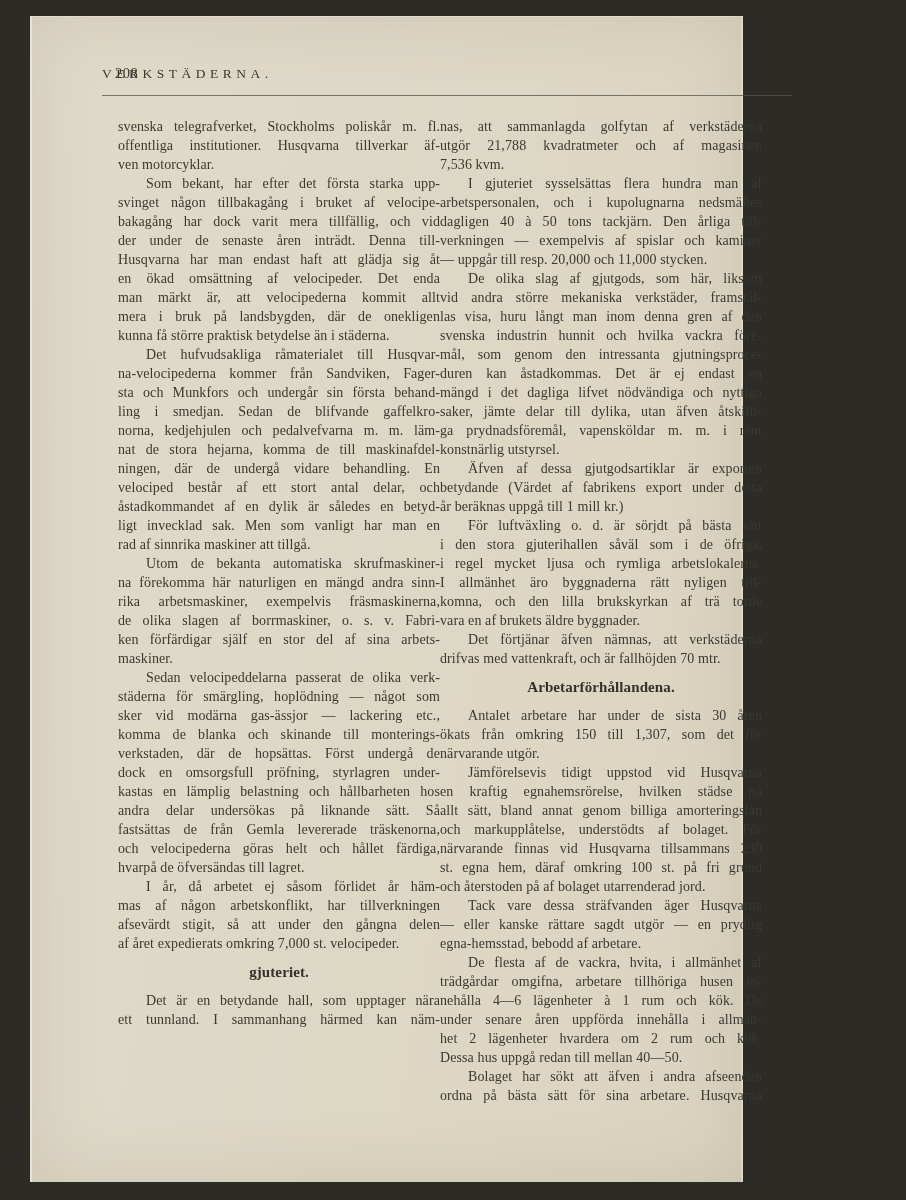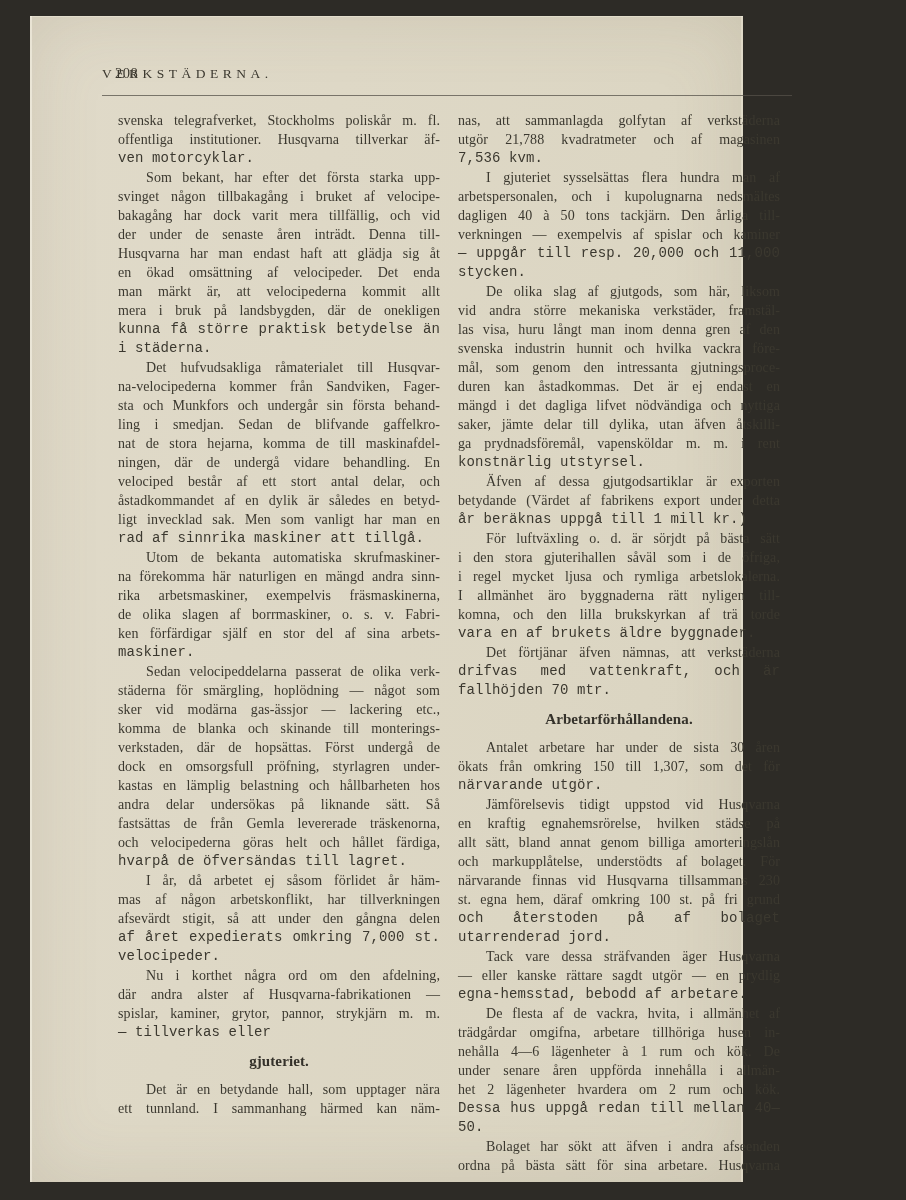--- a/index.html
+++ b/index.html
@@ -49,42 +49,40 @@
     font-size:13.5px;
     letter-spacing:4.5px;
   }
   .header-rule{
     margin-top:11px;
     border:0;
     border-top:1.3px solid var(--rule);
     opacity:.75;
   }
   .columns{
-    margin-top:15px;
+    margin-top:21px;
     display:flex;
     padding:0 12px 0 16px;
-    gap:18px;
   }
   .col{
     width:322px;
     flex:0 0 322px;
     font-size:14px;
     line-height:19px;
     letter-spacing:.1px;
   }
   .para{margin:0;}
   .para.indent .pline:first-child{text-indent:28px;}
   .pline{
     text-align:justify;
     text-align-last:justify;
     white-space:normal;
   }
   .pline.last{
     text-align-last:auto;
-    font-family:Liberation Mono, monospace;
   }
   .col-heading{
     text-align:center;
     font-weight:bold;
     font-size:15px;
     margin:10px 0 9px 0;
     color:#34312a;
     font-family:Liberation Serif, serif;
   }
 </style>
@@ -114,20 +112,21 @@
             <div class="pline">en ökad omsättning af velocipeder. Det enda</div>
             <div class="pline">man märkt är, att velocipederna kommit allt</div>
             <div class="pline">mera i bruk på landsbygden, där de onekligen</div>
             <div class="pline last">kunna få större praktisk betydelse än i städerna.</div>
           </div>
           <div class="para indent">
             <div class="pline">Det hufvudsakliga råmaterialet till Husqvar-</div>
             <div class="pline">na-velocipederna kommer från Sandviken, Fager-</div>
             <div class="pline">sta och Munkfors och undergår sin första behand-</div>
             <div class="pline">ling i smedjan. Sedan de blifvande gaffelkro-</div>
+            <div class="pline">norna, kedjehjulen och pedalvefvarna m. m. läm-</div>
             <div class="pline">nat de stora hejarna, komma de till maskinafdel-</div>
             <div class="pline">ningen, där de undergå vidare behandling. En</div>
             <div class="pline">velociped består af ett stort antal delar, och</div>
             <div class="pline">åstadkommandet af en dylik är således en betyd-</div>
             <div class="pline">ligt invecklad sak. Men som vanligt har man en</div>
             <div class="pline last">rad af sinnrika maskiner att tillgå.</div>
           </div>
           <div class="para indent">
             <div class="pline">Utom de bekanta automatiska skrufmaskiner-</div>
             <div class="pline">na förekomma här naturligen en mängd andra sinn-</div>
@@ -148,26 +147,20 @@
             <div class="pline">fastsättas de från Gemla levererade träskenorna,</div>
             <div class="pline">och velocipederna göras helt och hållet färdiga,</div>
             <div class="pline last">hvarpå de öfversändas till lagret.</div>
           </div>
           <div class="para indent">
             <div class="pline">I år, då arbetet ej såsom förlidet år häm-</div>
             <div class="pline">mas af någon arbetskonflikt, har tillverkningen</div>
             <div class="pline">afsevärdt stigit, så att under den gångna delen</div>
             <div class="pline last">af året expedierats omkring 7,000 st. velocipeder.</div>
           </div>
-          <div class="para indent">
-            <div class="pline">Nu i korthet några ord om den afdelning,</div>
-            <div class="pline">där andra alster af Husqvarna-fabrikationen —</div>
-            <div class="pline">spislar, kaminer, grytor, pannor, strykjärn m. m.</div>
-            <div class="pline last">— tillverkas eller</div>
-          </div>
           <div class="col-heading">gjuteriet.</div>
           <div class="para indent">
             <div class="pline">Det är en betydande hall, som upptager nära</div>
             <div class="pline">ett tunnland. I sammanhang härmed kan näm-</div>
           </div>
         </div>
       <div class="col" id="col-right">
           <div class="para">
             <div class="pline">nas, att sammanlagda golfytan af verkstäderna</div>
             <div class="pline">utgör 21,788 kvadratmeter och af magasinen</div>

